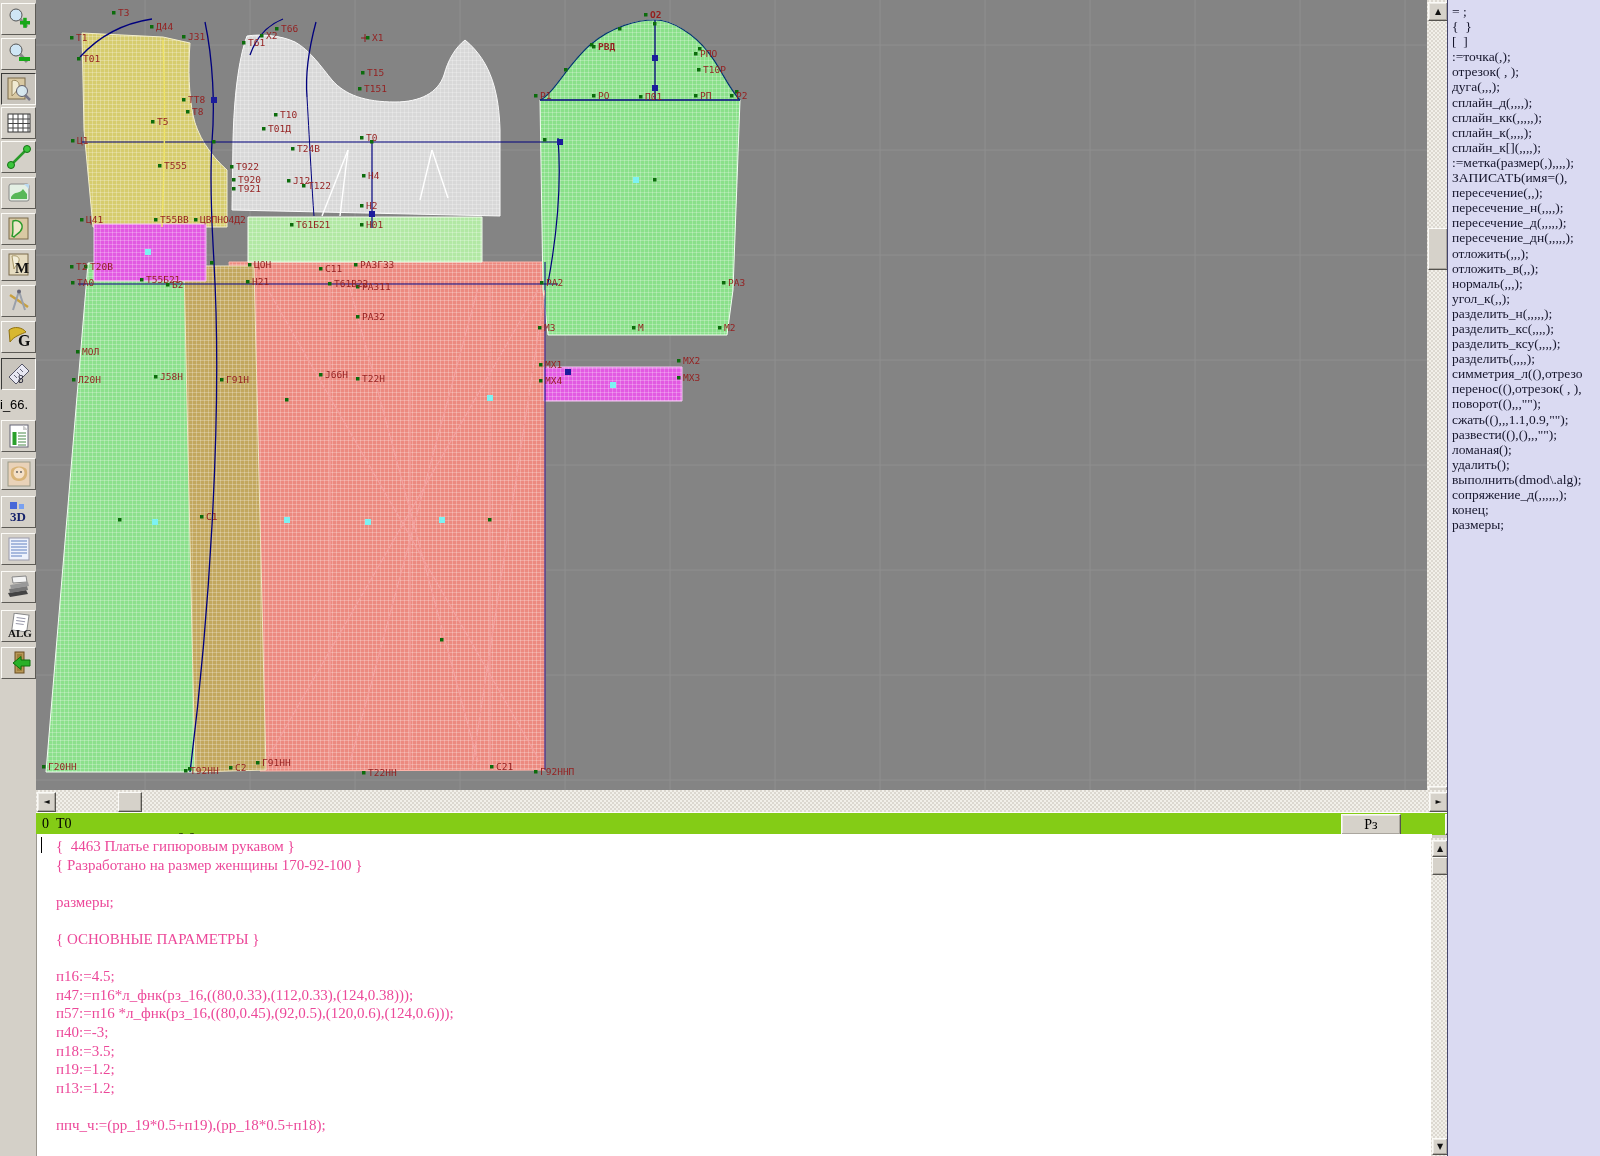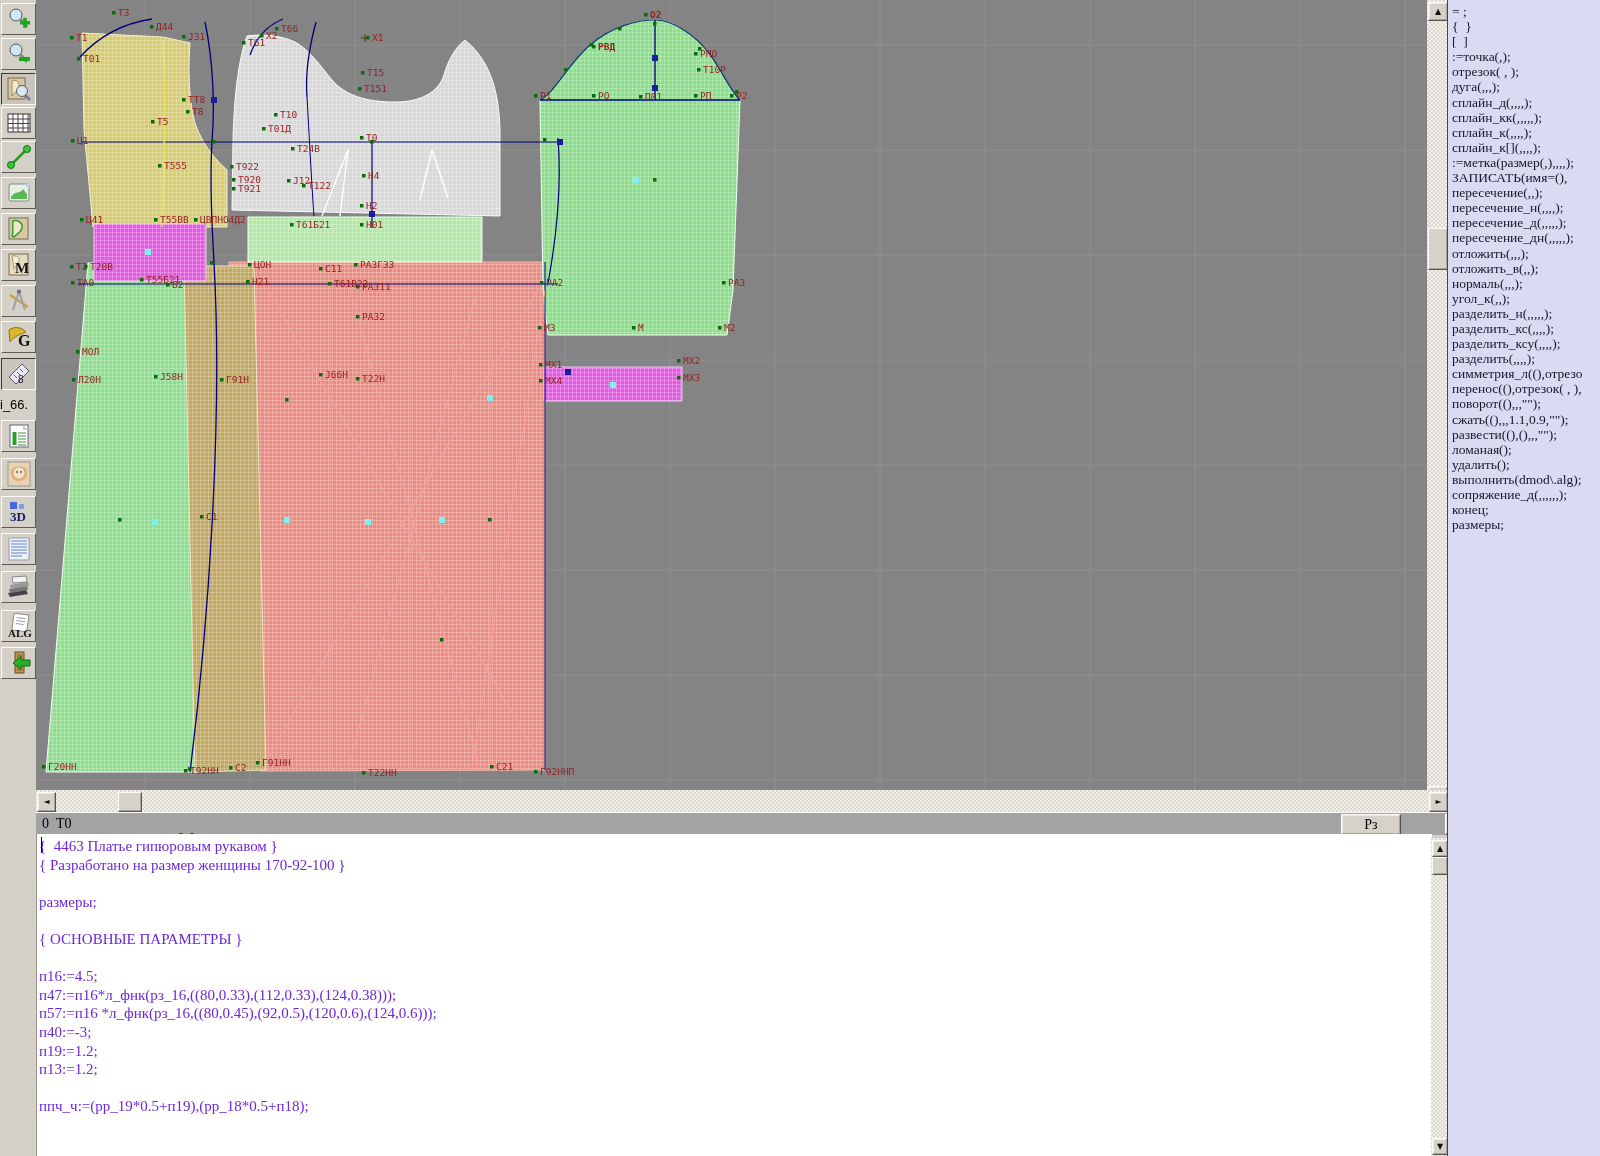--- a/index.html
+++ b/index.html
@@ -19,29 +19,29 @@
   
   .sb-track{position:absolute;background:#ece9e2;
     background-image:repeating-conic-gradient(#f2f0ea 0 25%,#dcd8d0 0 50%);background-size:4px 4px;}
   .btn3d{position:absolute;background:#d6d2ca;border:1px solid;
          border-color:#fbfaf7 #55534e #55534e #fbfaf7;box-shadow:inset -1px -1px 0 #aaa69e, inset 1px 1px 0 #eceae4;
          display:flex;align-items:center;justify-content:center;
          font-family:"DejaVu Sans",sans-serif;font-size:8px;color:#111;line-height:1;}
   .thumb{position:absolute;background:#d6d2ca;border:1px solid;
          border-color:#fbfaf7 #55534e #55534e #fbfaf7;box-shadow:inset -1px -1px 0 #aaa69e;}
   
-  #statusbar{position:absolute;left:36px;top:812px;width:1411px;height:22px;background:#a3a3a3;
+  #statusbar{position:absolute;left:36px;top:812px;width:1411px;height:22px;background:#84cc16;
              border-top:1px solid #fdfcf9;font-size:14px;color:#000;}
   #status-left{position:absolute;left:6px;top:3px;white-space:pre;}
   #status-coords{position:absolute;left:132px;top:18px;white-space:pre;}
   .status-btn{height:19px;top:1px;font-family:"Liberation Serif",serif;font-size:14px;color:#000;}
   
   #editor{position:absolute;left:36px;top:834px;width:1395px;height:322px;background:#fff;
           border-left:1px solid #9a968e;overflow:hidden;}
-  #editor .tl{white-space:pre;font-size:15px;line-height:18.6px;height:18.6px;color:#6d28d9;padding-left:2px;}
+  #editor .tl{white-space:pre;font-size:15px;line-height:18.6px;height:18.6px;color:#ec4899;padding-left:19px;}
   #caret{position:absolute;left:4px;top:3px;width:1px;height:16px;background:#000;}
   
   #cmd-panel{position:absolute;left:1447px;top:0;width:153px;height:1156px;background:#dadaf2;
              border-left:1px solid #44446a;overflow:hidden;padding-top:4px;box-sizing:border-box;}
   #cmd-panel .tl{white-space:pre;font-size:13.5px;line-height:15.1px;height:15.1px;color:#16162c;padding-left:4px;}
   svg text{user-select:none;}
 </style>
 </head>
 <body>
 
@@ -488,20 +488,21 @@
       <div class="tl">{ Разработано на размер женщины 170-92-100 }</div>
       <div class="tl">&nbsp;</div>
       <div class="tl">размеры;</div>
       <div class="tl">&nbsp;</div>
       <div class="tl">{ ОСНОВНЫЕ ПАРАМЕТРЫ }</div>
       <div class="tl">&nbsp;</div>
       <div class="tl">п16:=4.5;</div>
       <div class="tl">п47:=п16*л_фнк(рз_16,((80,0.33),(112,0.33),(124,0.38)));</div>
       <div class="tl">п57:=п16 *л_фнк(рз_16,((80,0.45),(92,0.5),(120,0.6),(124,0.6)));</div>
       <div class="tl">п40:=-3;</div>
+      <div class="tl">п18:=3.5;</div>
       <div class="tl">п19:=1.2;</div>
       <div class="tl">п13:=1.2;</div>
       <div class="tl">&nbsp;</div>
       <div class="tl">ппч_ч:=(рр_19*0.5+п19),(рр_18*0.5+п18);</div>
     </div>
 </div>
 
 <div class="sb-track" style="left:1431px;top:838px;width:16px;height:318px"></div>
 <div class="btn3d" style="left:1432px;top:840px;width:14px;height:15px">▲</div>
 <div class="thumb" style="left:1432px;top:857px;width:14px;height:16px"></div>

